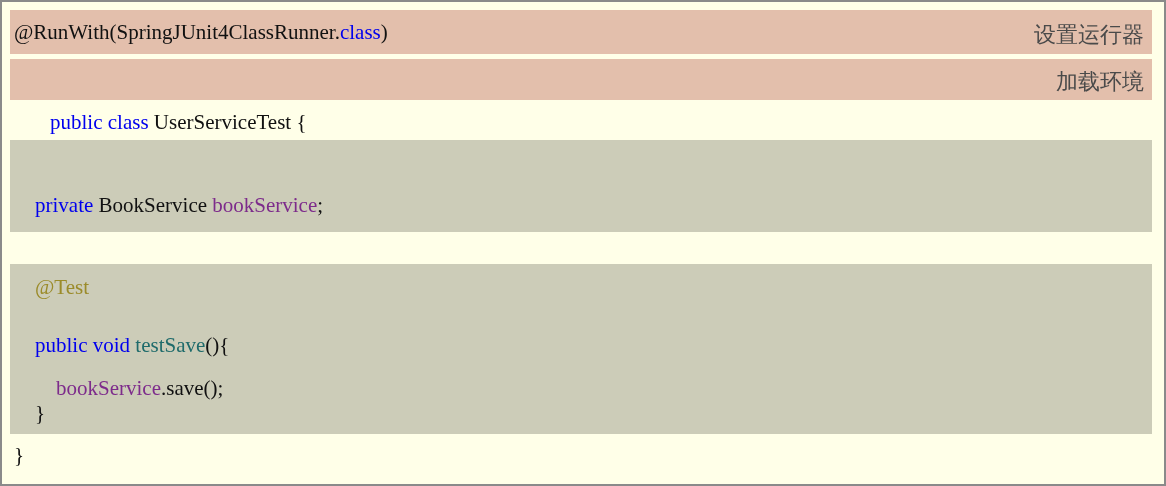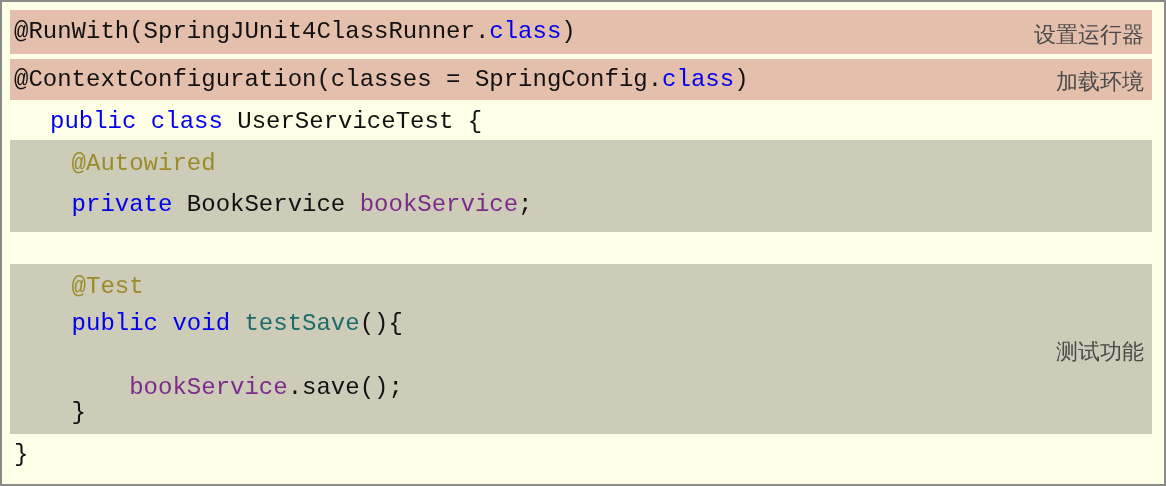--- a/index.html
+++ b/index.html
@@ -24,22 +24,22 @@
     position:absolute;
     left:6px;
     width:1142px;
   }
   .band.pink{background:#E3BFAC;}
   .band.gray{background:#CCCCB8;}
 
   .code{
     position:absolute;
     left:10px;
-    font-family:Liberation Mono, monospace;
-    font-size:24px;
+    font-family:Liberation Serif, serif;
+    font-size:21px;
     line-height:28px;
     color:#111111;
     white-space:pre;
     letter-spacing:0px;
   }
   .note{
     position:absolute;
     right:18px;
     font-family:"DejaVu Sans","Liberation Sans",sans-serif;
     font-size:22px;
@@ -58,36 +58,33 @@
 <div id="frame">
   <div id="surface">
 
     <div class="band pink" style="top:6px;height:44px;"></div>
     <div class="band pink" style="top:55px;height:41px;"></div>
     <div class="band gray" style="top:136px;height:92px;"></div>
     <div class="band gray" style="top:260px;height:170px;"></div>
 
     <div class="code" style="top:14px;"><span class="pln">@RunWith(SpringJUnit4ClassRunner.</span><span class="kw">class</span><span class="pln">)</span></div>
 
-    <div class="code" style="top:62px;"><span class="pln">@ContextConfiguration(classes = SpringConfig.</span><span class="kw">class</span><span class="pln">)</span></div>
 
     <div class="code" style="top:104px;margin-left:36px;"><span class="kw">public</span><span class="pln"> </span><span class="kw">class</span><span class="pln"> UserServiceTest {</span></div>
 
-    <div class="code" style="top:146px;"><span class="ann">    @Autowired</span></div>
 
     <div class="code" style="top:269px;"><span class="ann">    @Test</span></div>
 
     <div class="code" style="top:187px;"><span class="kw">    private</span><span class="pln"> BookService </span><span class="fld">bookService</span><span class="pln">;</span></div>
 
-    <div class="code" style="top:306px;"><span class="kw">    public</span><span class="pln"> </span><span class="kw">void</span><span class="pln"> </span><span class="mth">testSave</span><span class="pln">(){</span></div>
+    <div class="code" style="top:327px;"><span class="kw">    public</span><span class="pln"> </span><span class="kw">void</span><span class="pln"> </span><span class="mth">testSave</span><span class="pln">(){</span></div>
 
     <div class="code" style="top:370px;"><span class="pln">        </span><span class="fld">bookService</span><span class="pln">.save();</span></div>
 
     <div class="code" style="top:395px;"><span class="pln">    }</span></div>
 
     <div class="code" style="top:437px;"><span class="pln">}</span></div>
 
     <div class="note" style="top:63px;">加载环境</div>
     <div class="note" style="top:16px;">设置运行器</div>
-    <div class="note" style="top:333px;">测试功能</div>
 
   </div>
 </div>
 
 </body></html>

